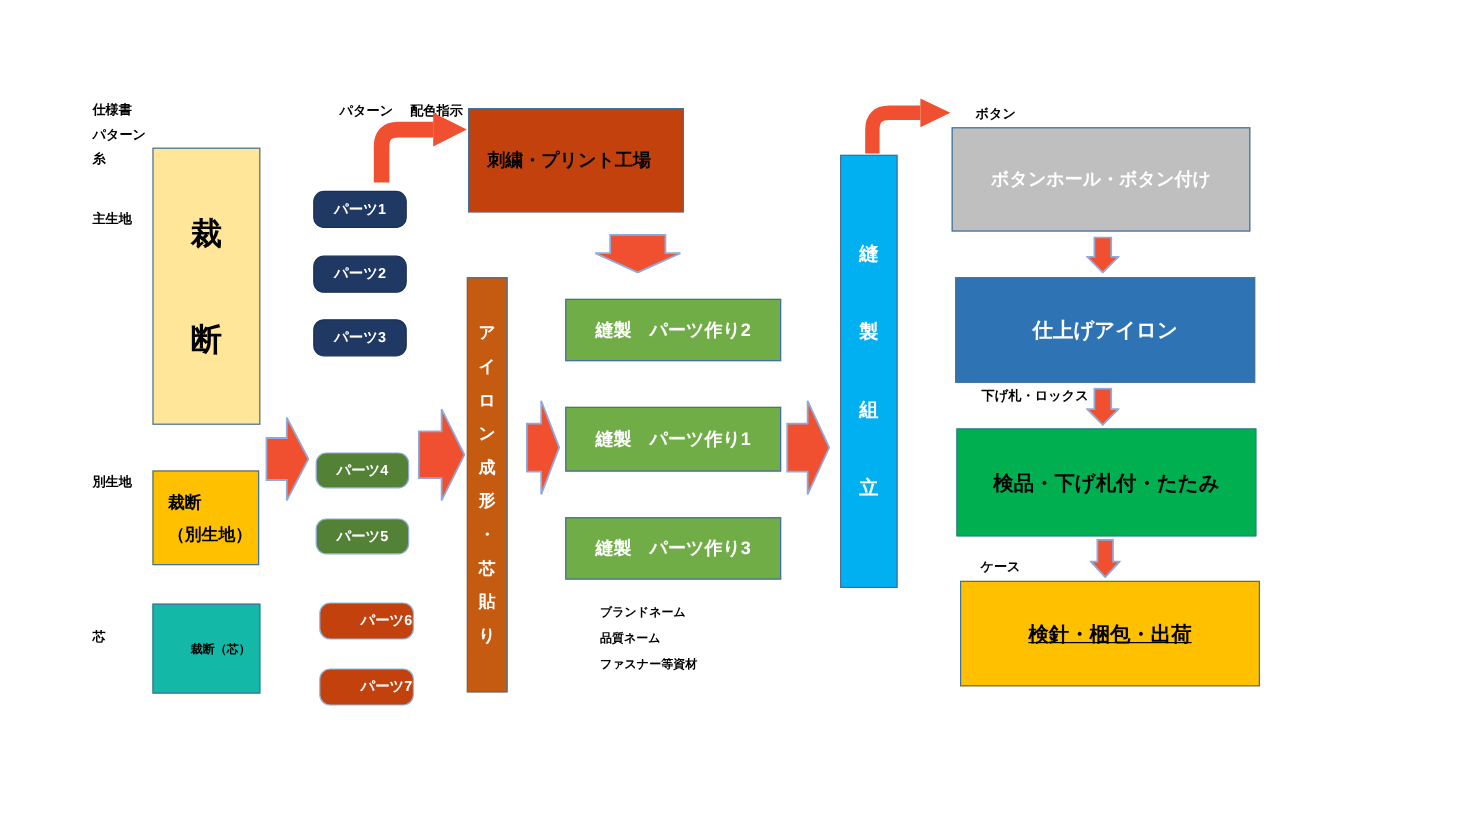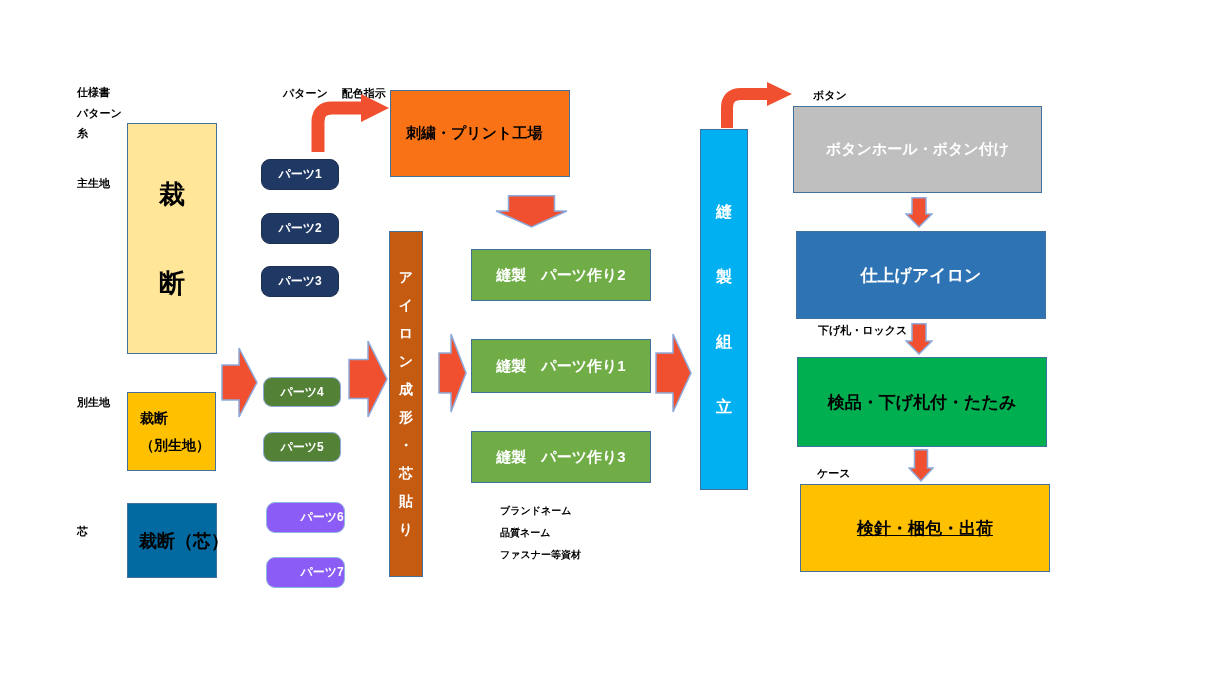--- a/index.html
+++ b/index.html
@@ -18,25 +18,25 @@
     text-align:center;white-space:nowrap;
   }
   .vcol{flex-direction:column;}
   .pill{
     position:absolute;box-sizing:border-box;border-radius:9px;
     display:flex;align-items:center;justify-content:center;
     font-size:12px;color:#fff;white-space:nowrap;
   }
   .navy{background:#1F3864;border:1.5px solid #1B2F53;}
   .olive{background:#538135;border:1.5px solid #8EAADB;}
-  .sky{background:#8b5cf6;border:1.5px solid #8FB8E0;padding-left:33px;}
+  .sky{background:#c2410c;border:1.5px solid #8FB8E0;padding-left:33px;}
   #cutting-main{left:127px;top:123px;width:90px;height:231px;background:#FFE699;font-size:26px;gap:54px;}
   #cutting-sub{left:127px;top:392px;width:89px;height:79px;background:#FFC000;font-size:14px;align-items:flex-start;justify-content:center;padding-left:12px;text-align:left;line-height:27px;}
-  #cutting-int{left:127px;top:503px;width:90px;height:75px;background:#0369a1;font-size:18px;padding-left:24px;}
-  #embroidery{left:390px;top:90px;width:180px;height:87px;background:#f97316;font-size:15px;justify-content:flex-start;padding-left:15px;}
+  #cutting-int{left:127px;top:503px;width:90px;height:75px;background:#14b8a6;font-size:10px;padding-left:24px;}
+  #embroidery{left:390px;top:90px;width:180px;height:87px;background:#c2410c;font-size:15px;justify-content:flex-start;padding-left:15px;}
   #iron-forming{left:389px;top:231px;width:34px;height:346px;background:#C55A11;color:#fff;font-size:14px;gap:10px;}
   .sewbox{left:471px;width:180px;background:#70AD47;color:#fff;font-size:15px;}
   #sewing2{top:249px;height:52px;}
   #sewing1{top:339px;height:54px;text-align:right;}
   #sewing3{top:431px;height:52px;}
   #assembly{left:700px;top:129px;width:48px;height:361px;background:#00B0F0;color:#fff;font-size:16px;gap:44px;}
   #buttonhole{left:793px;top:106px;width:249px;height:87px;background:#BFBFBF;color:#fff;font-size:15px;}
   #finish-iron{left:796px;top:231px;width:250px;height:88px;background:#2E74B5;color:#fff;font-size:17px;}
   #inspection{left:797px;top:357px;width:250px;height:90px;background:#00B050;color:#000000;font-size:17px;}
   #packing{left:800px;top:484px;width:250px;height:88px;background:#FFC000;font-size:17px;text-decoration:underline;}

